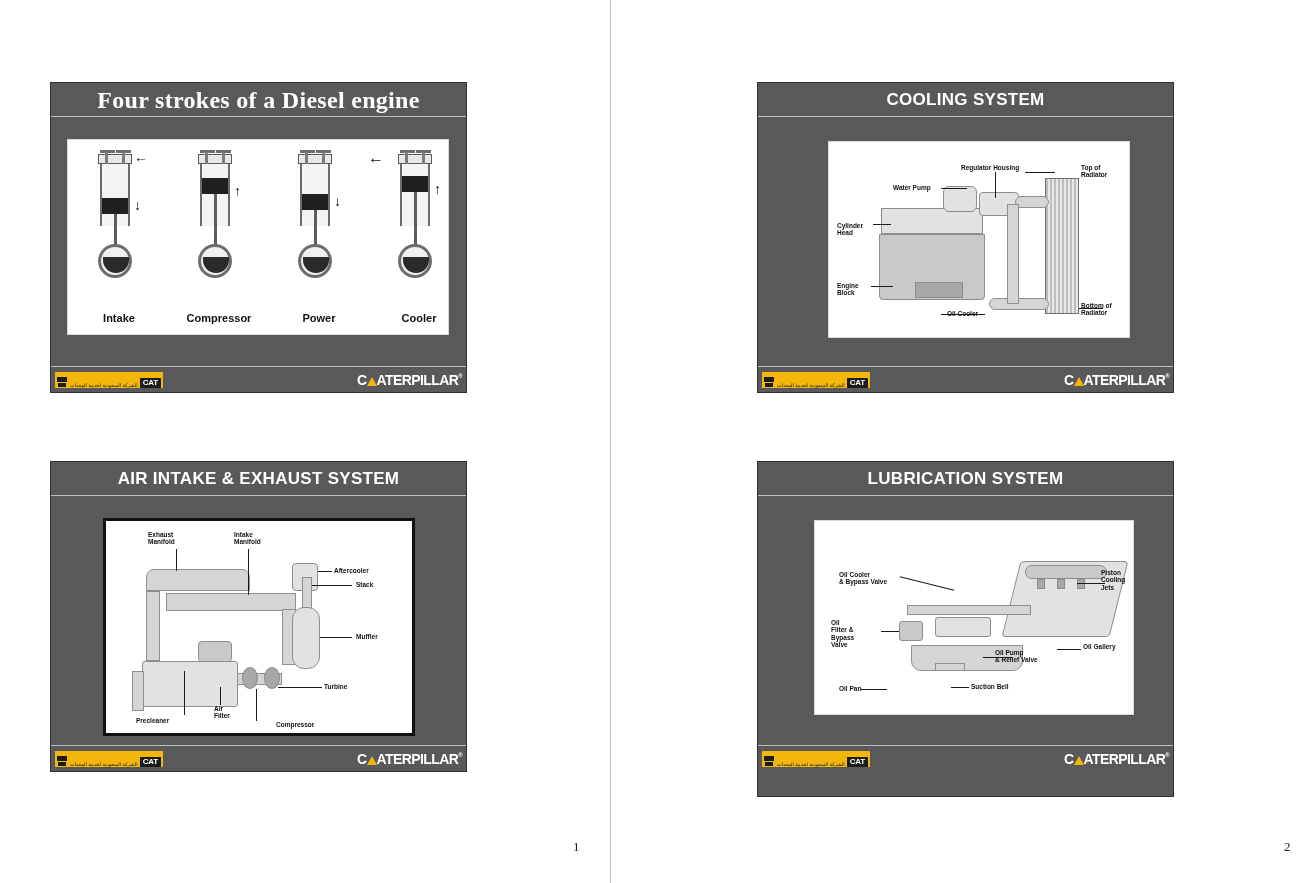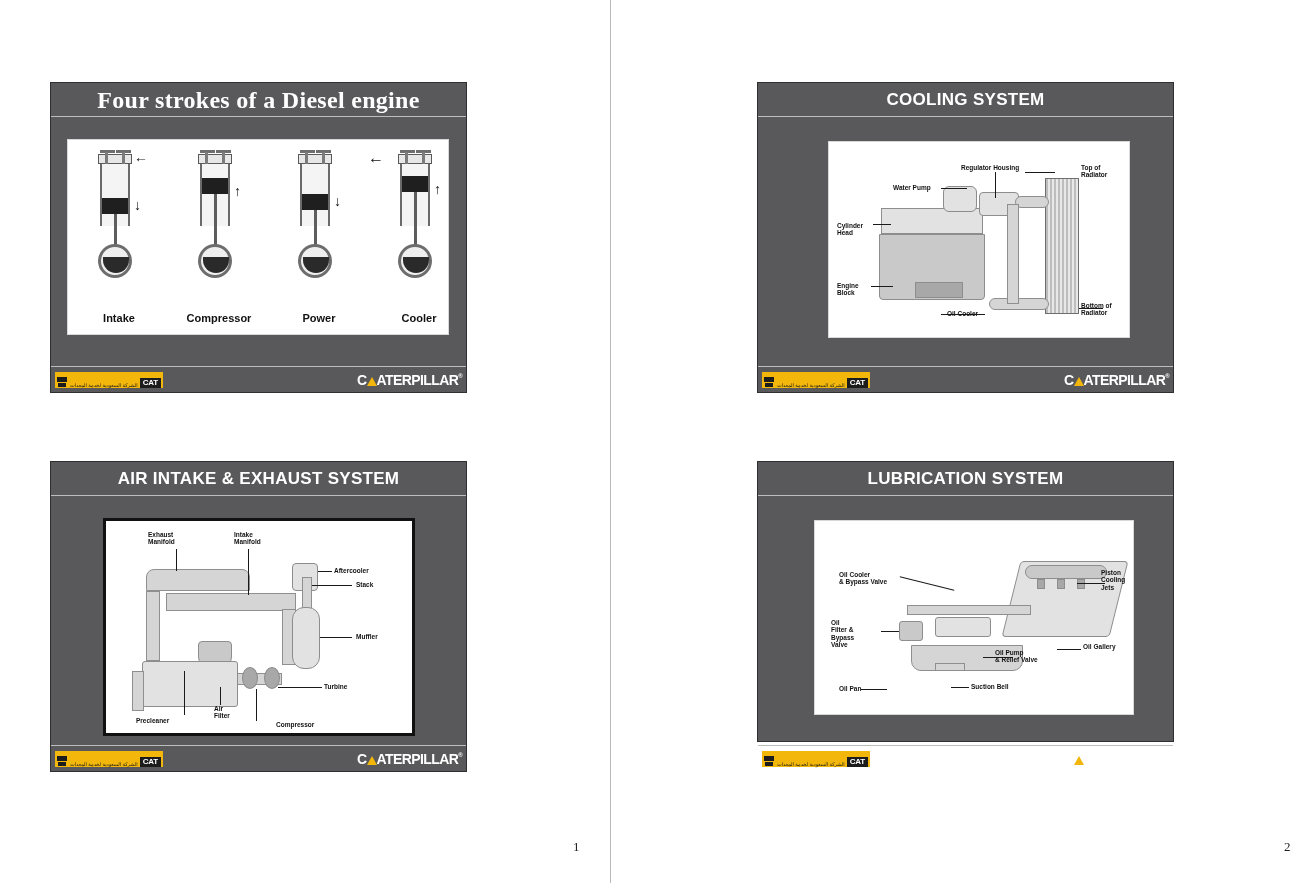--- a/index.html
+++ b/index.html
@@ -434,21 +434,21 @@
         <div class="cat-wordmark">
           <span>C</span>
             <span class="tri"></span>
             <span>ATERPILLAR</span>
             <sup>®</sup>
         </div>
       </div>
     </div>
   </div>
 
-  <div class="slide" style="left:146px; top:461px; width:417px; height:281px;">
+  <div class="slide" style="left:146px; top:461px; width:417px; height:336px;">
     <div class="slide-title-bar">
       <div class="slide-title">LUBRICATION SYSTEM</div>
     </div>
     <div class="slide-body" style="height:275px;">
       <div class="figure" style="left:56px; top:24px; width:320px; height:195px;">
 
         <div class="grayblock light" style="left:196px; top:40px; width:108px; height:76px; transform:skewX(-14deg); border-radius:4px;"></div>
         <div class="grayblock" style="left:210px; top:44px; width:82px; height:14px; border-radius:7px;"></div>
         <div class="grayblock dark" style="left:222px; top:58px; width:8px; height:10px;"></div>
         <div class="grayblock dark" style="left:242px; top:58px; width:8px; height:10px;"></div>

